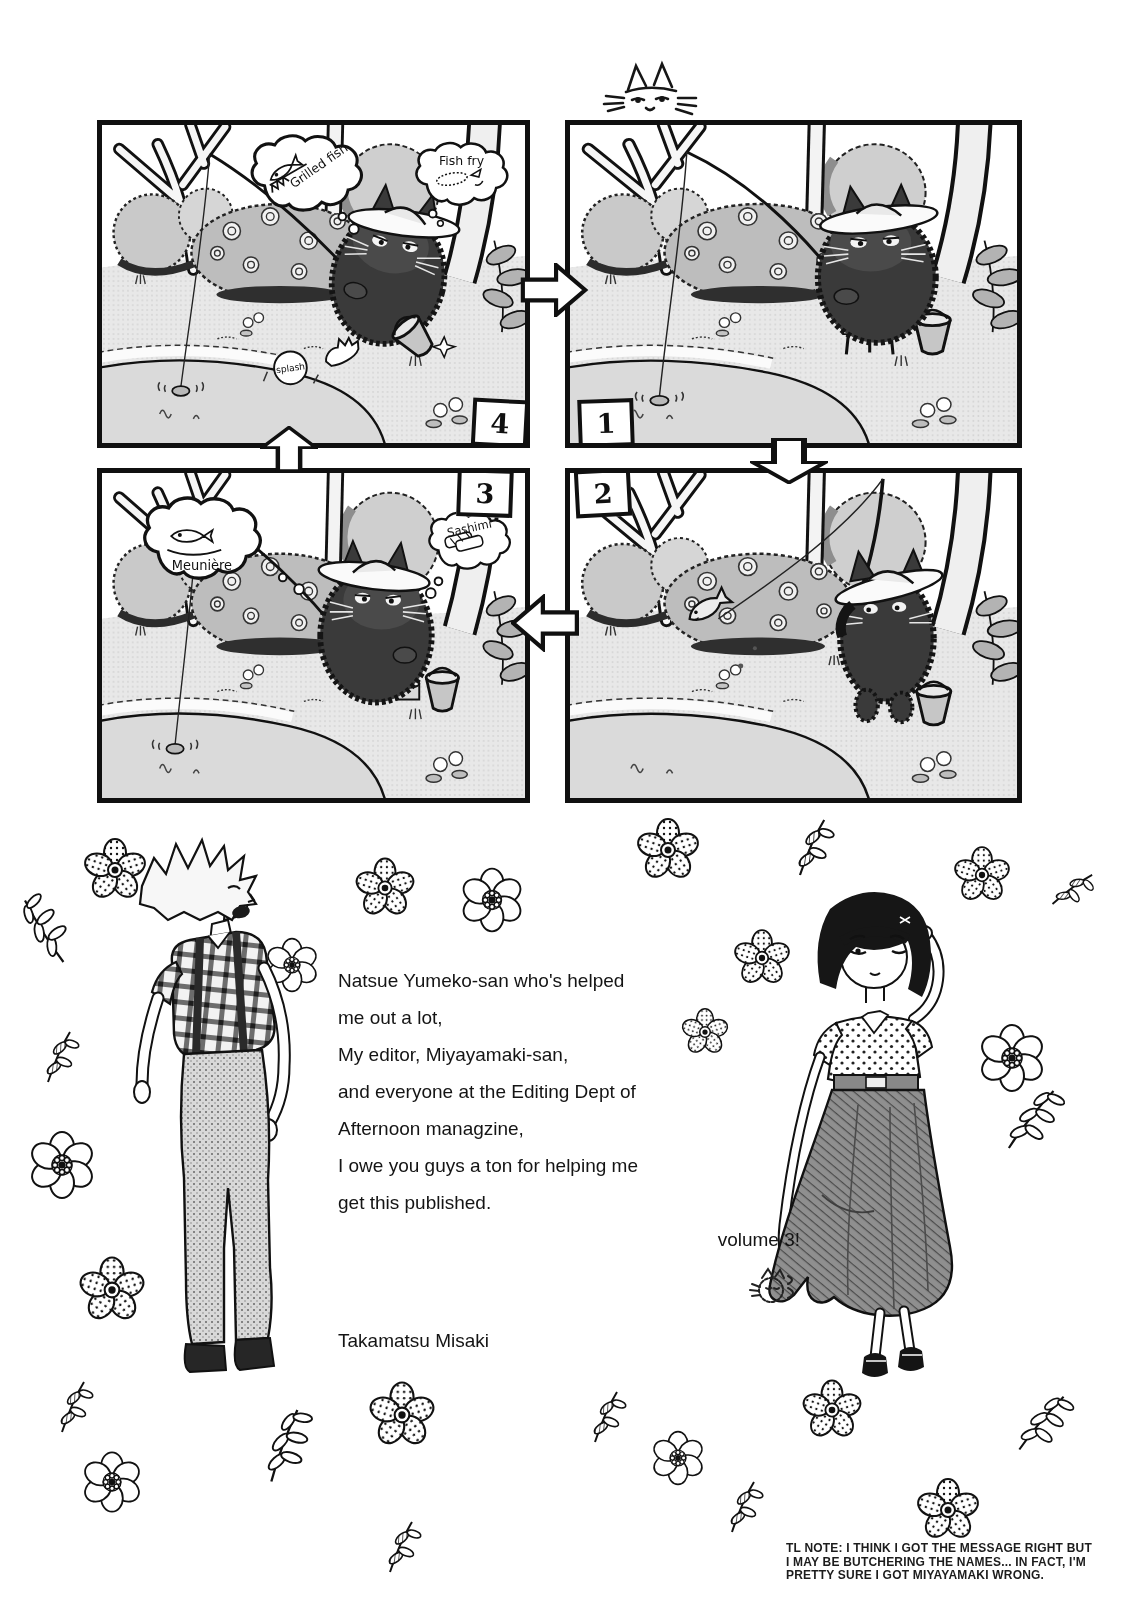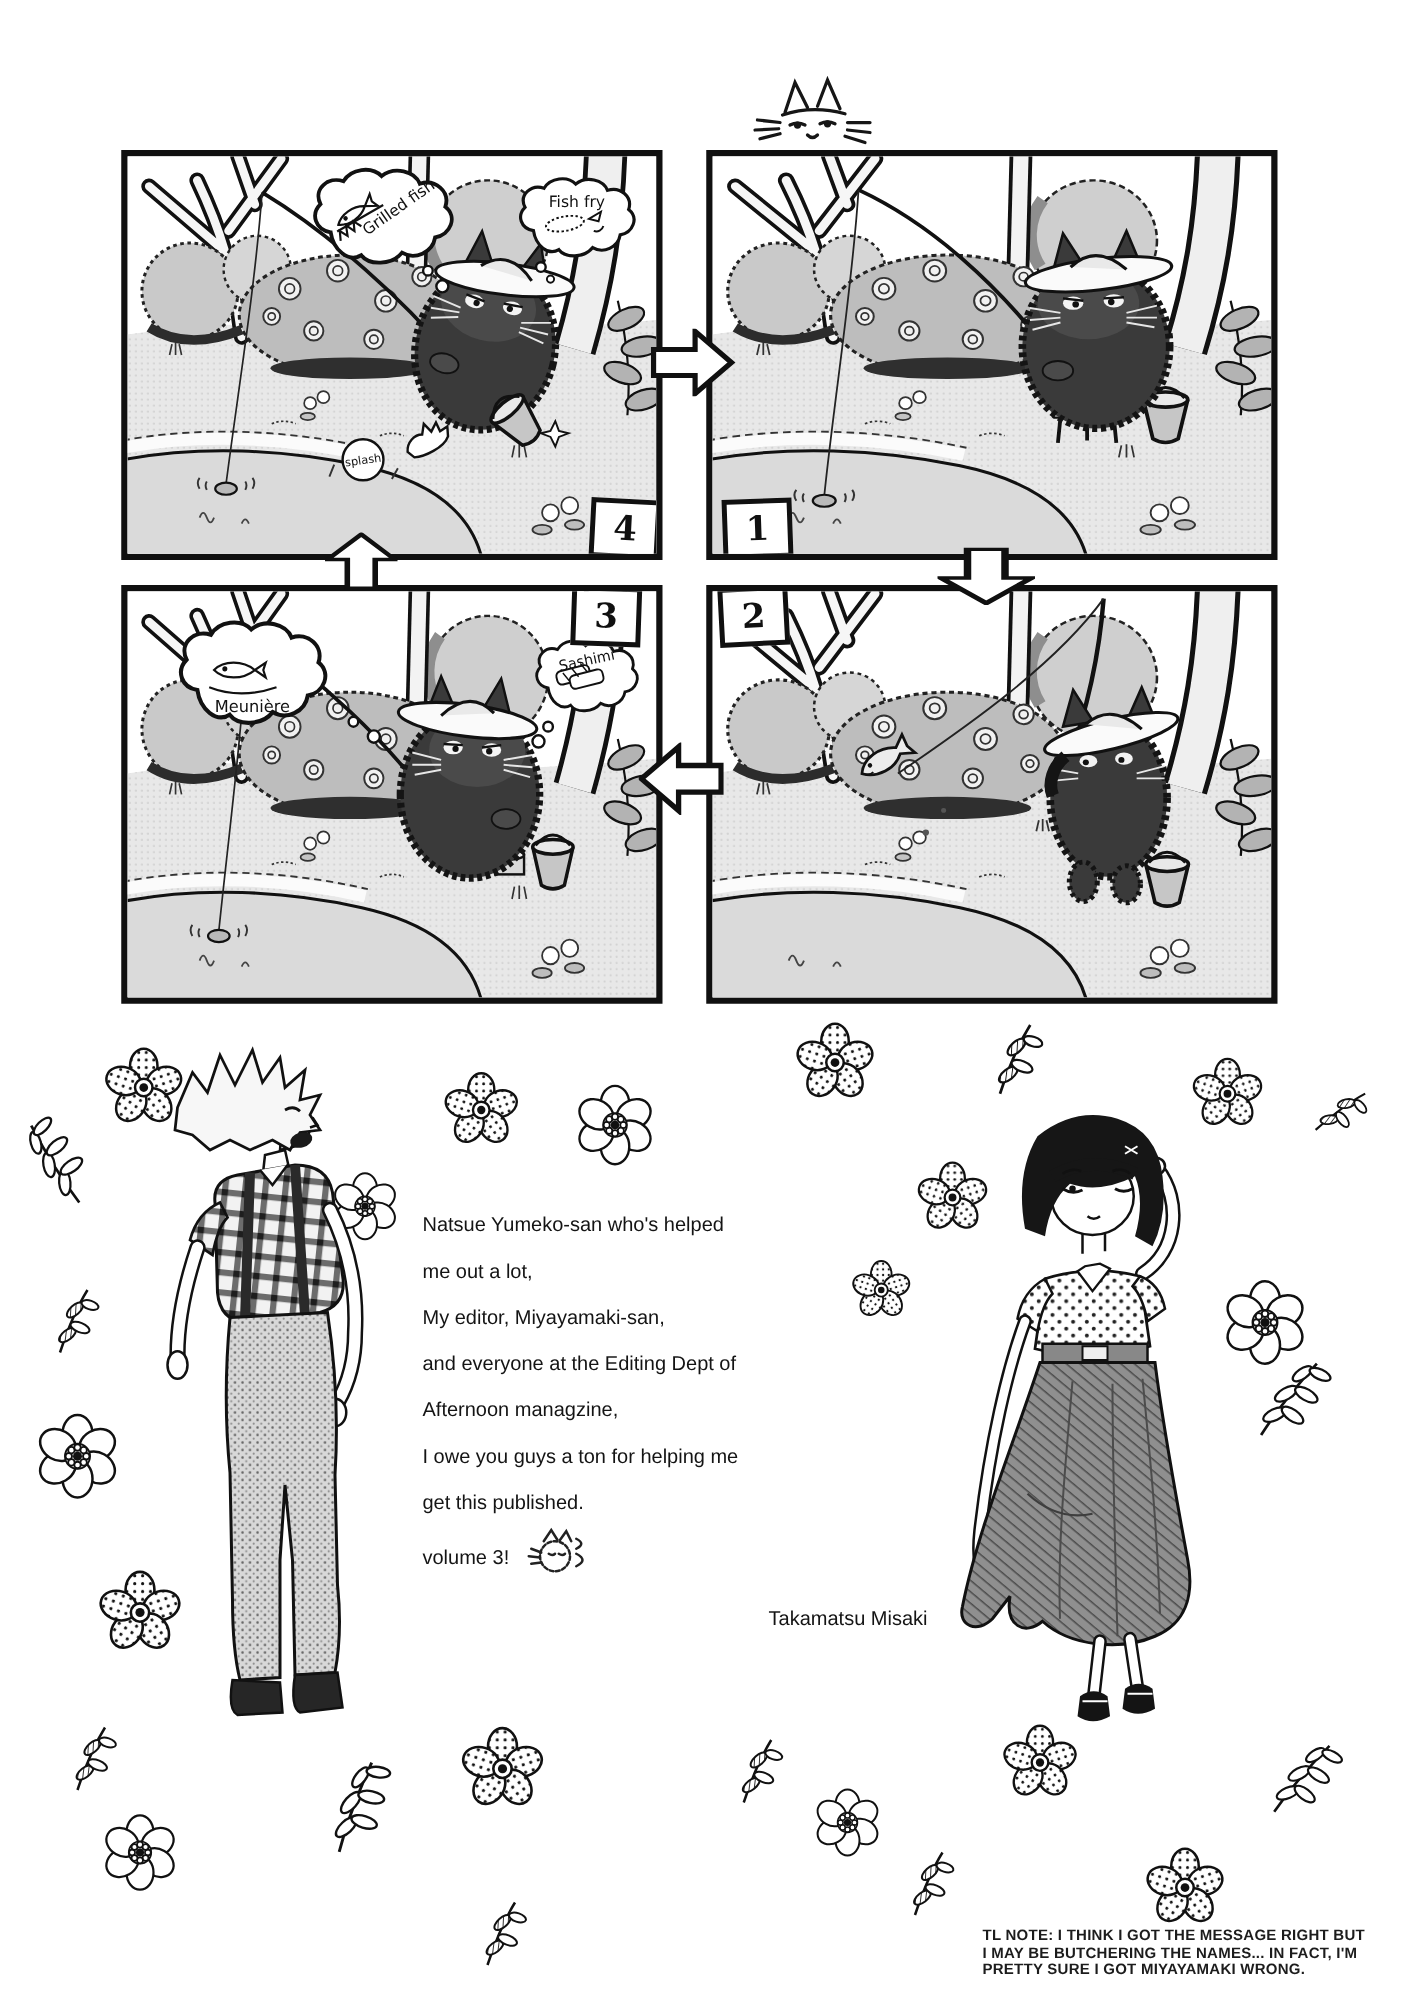--- a/index.html
+++ b/index.html
@@ -18,26 +18,26 @@
         font:700 27px "DejaVu Serif",serif;color:#101010;}
   .pnum-4{right:-3px;bottom:-4px;transform:rotate(3deg);}
   .pnum-1{left:8px;bottom:-4px;transform:rotate(-2deg);}
   .pnum-3{right:12px;top:-4px;transform:rotate(2deg);}
   .pnum-2{left:5px;top:-4px;transform:rotate(-3deg);}
   .arrow{position:absolute;z-index:6;}
   .catpeek{position:absolute;left:598px;top:60px;z-index:2;}
   
   .deco{position:absolute;left:0;top:810px;z-index:1;}
   .afterword-text{position:absolute;left:338px;top:962px;width:462px;z-index:4;
-        font-family:"Liberation Sans",sans-serif;font-size:16px;line-height:37px;color:#141414;}
+        font-family:"Liberation Sans",sans-serif;font-size:19px;line-height:37px;color:#141414;}
   .afterword-text p{margin:0;white-space:pre-line;}
   .para-continue{margin-top:8px !important;}
-  .volume-line{display:flex;align-items:flex-end;gap:8px;}
+  .volume-line{display:flex;align-items:flex-end;gap:8px;flex-direction:column;}
   .para-closing{margin-top:14px !important;}
-  .signature{margin-top:12px !important;text-align:right;padding-right:58px;}
+  .signature{margin-top:12px !important;text-align:left;padding-right:58px;}
   .tl-note{position:absolute;left:786px;top:1542px;width:330px;z-index:5;
         font-family:"Liberation Sans",sans-serif;font-weight:700;font-size:12px;
         line-height:13.5px;letter-spacing:0.2px;color:#1c1c1c;white-space:pre-line;}
 </style>
 </head>
 <body>
 
 <div class="page">
 
 <svg width="0" height="0" style="position:absolute" aria-hidden="true">

